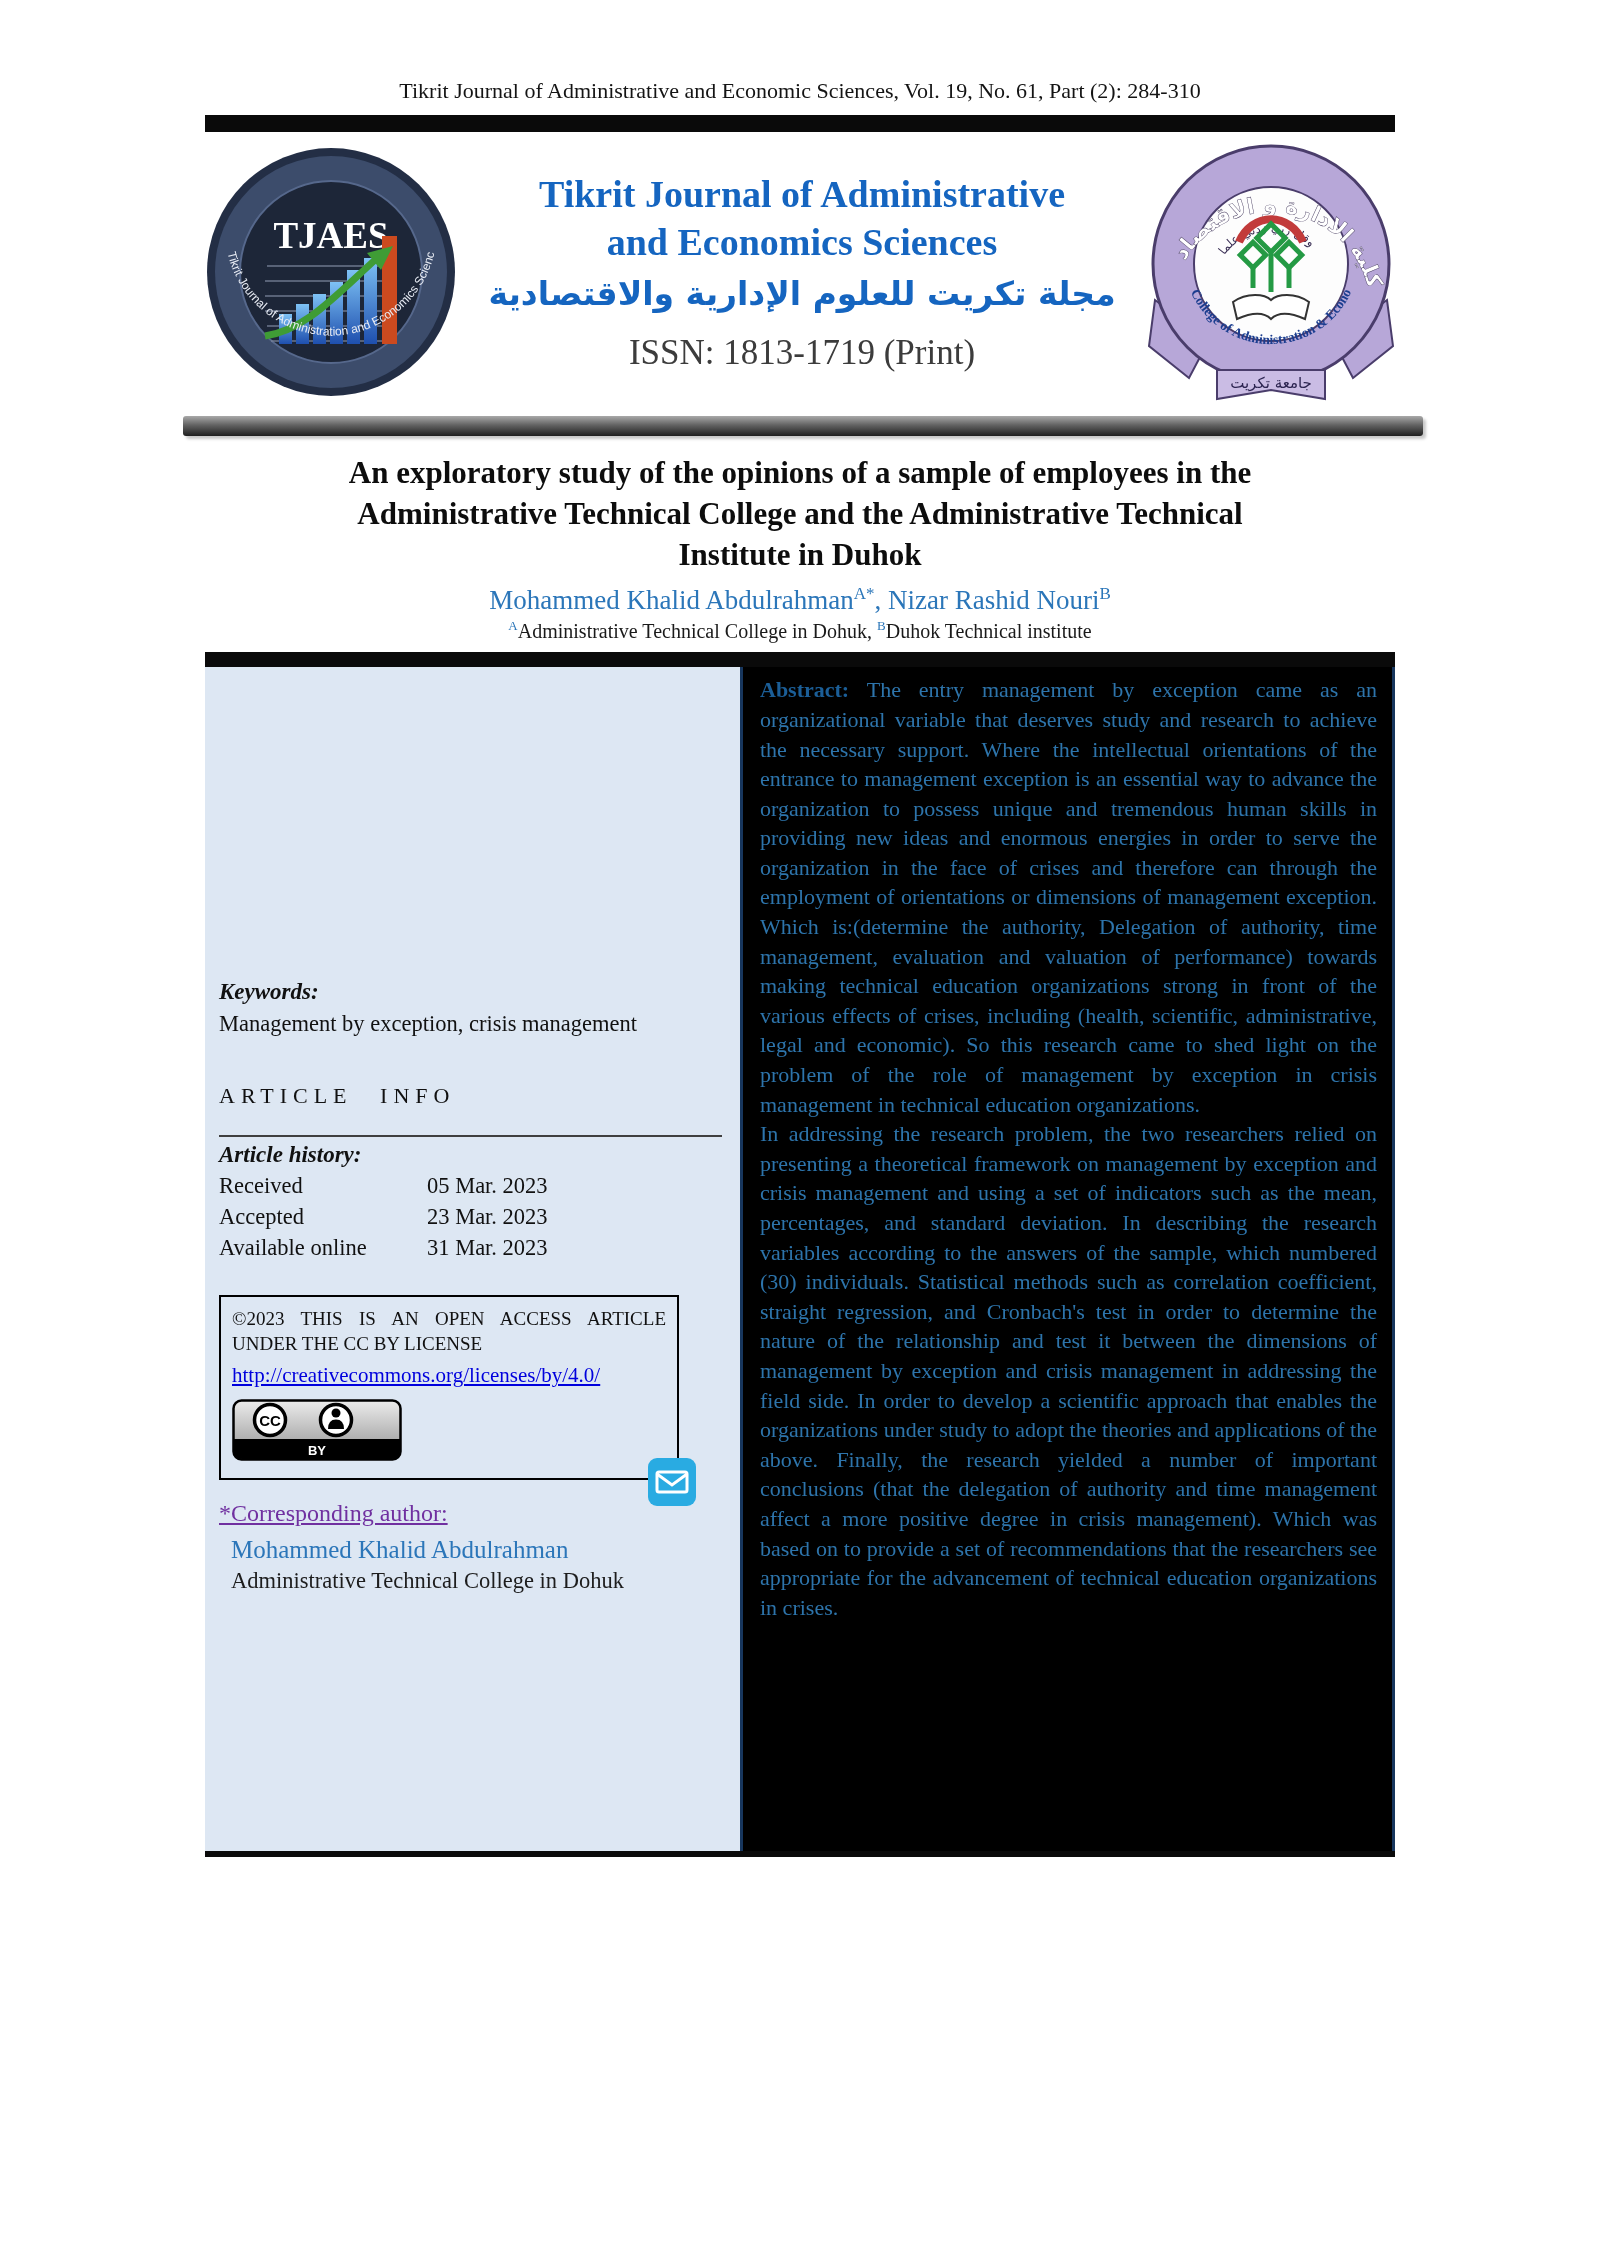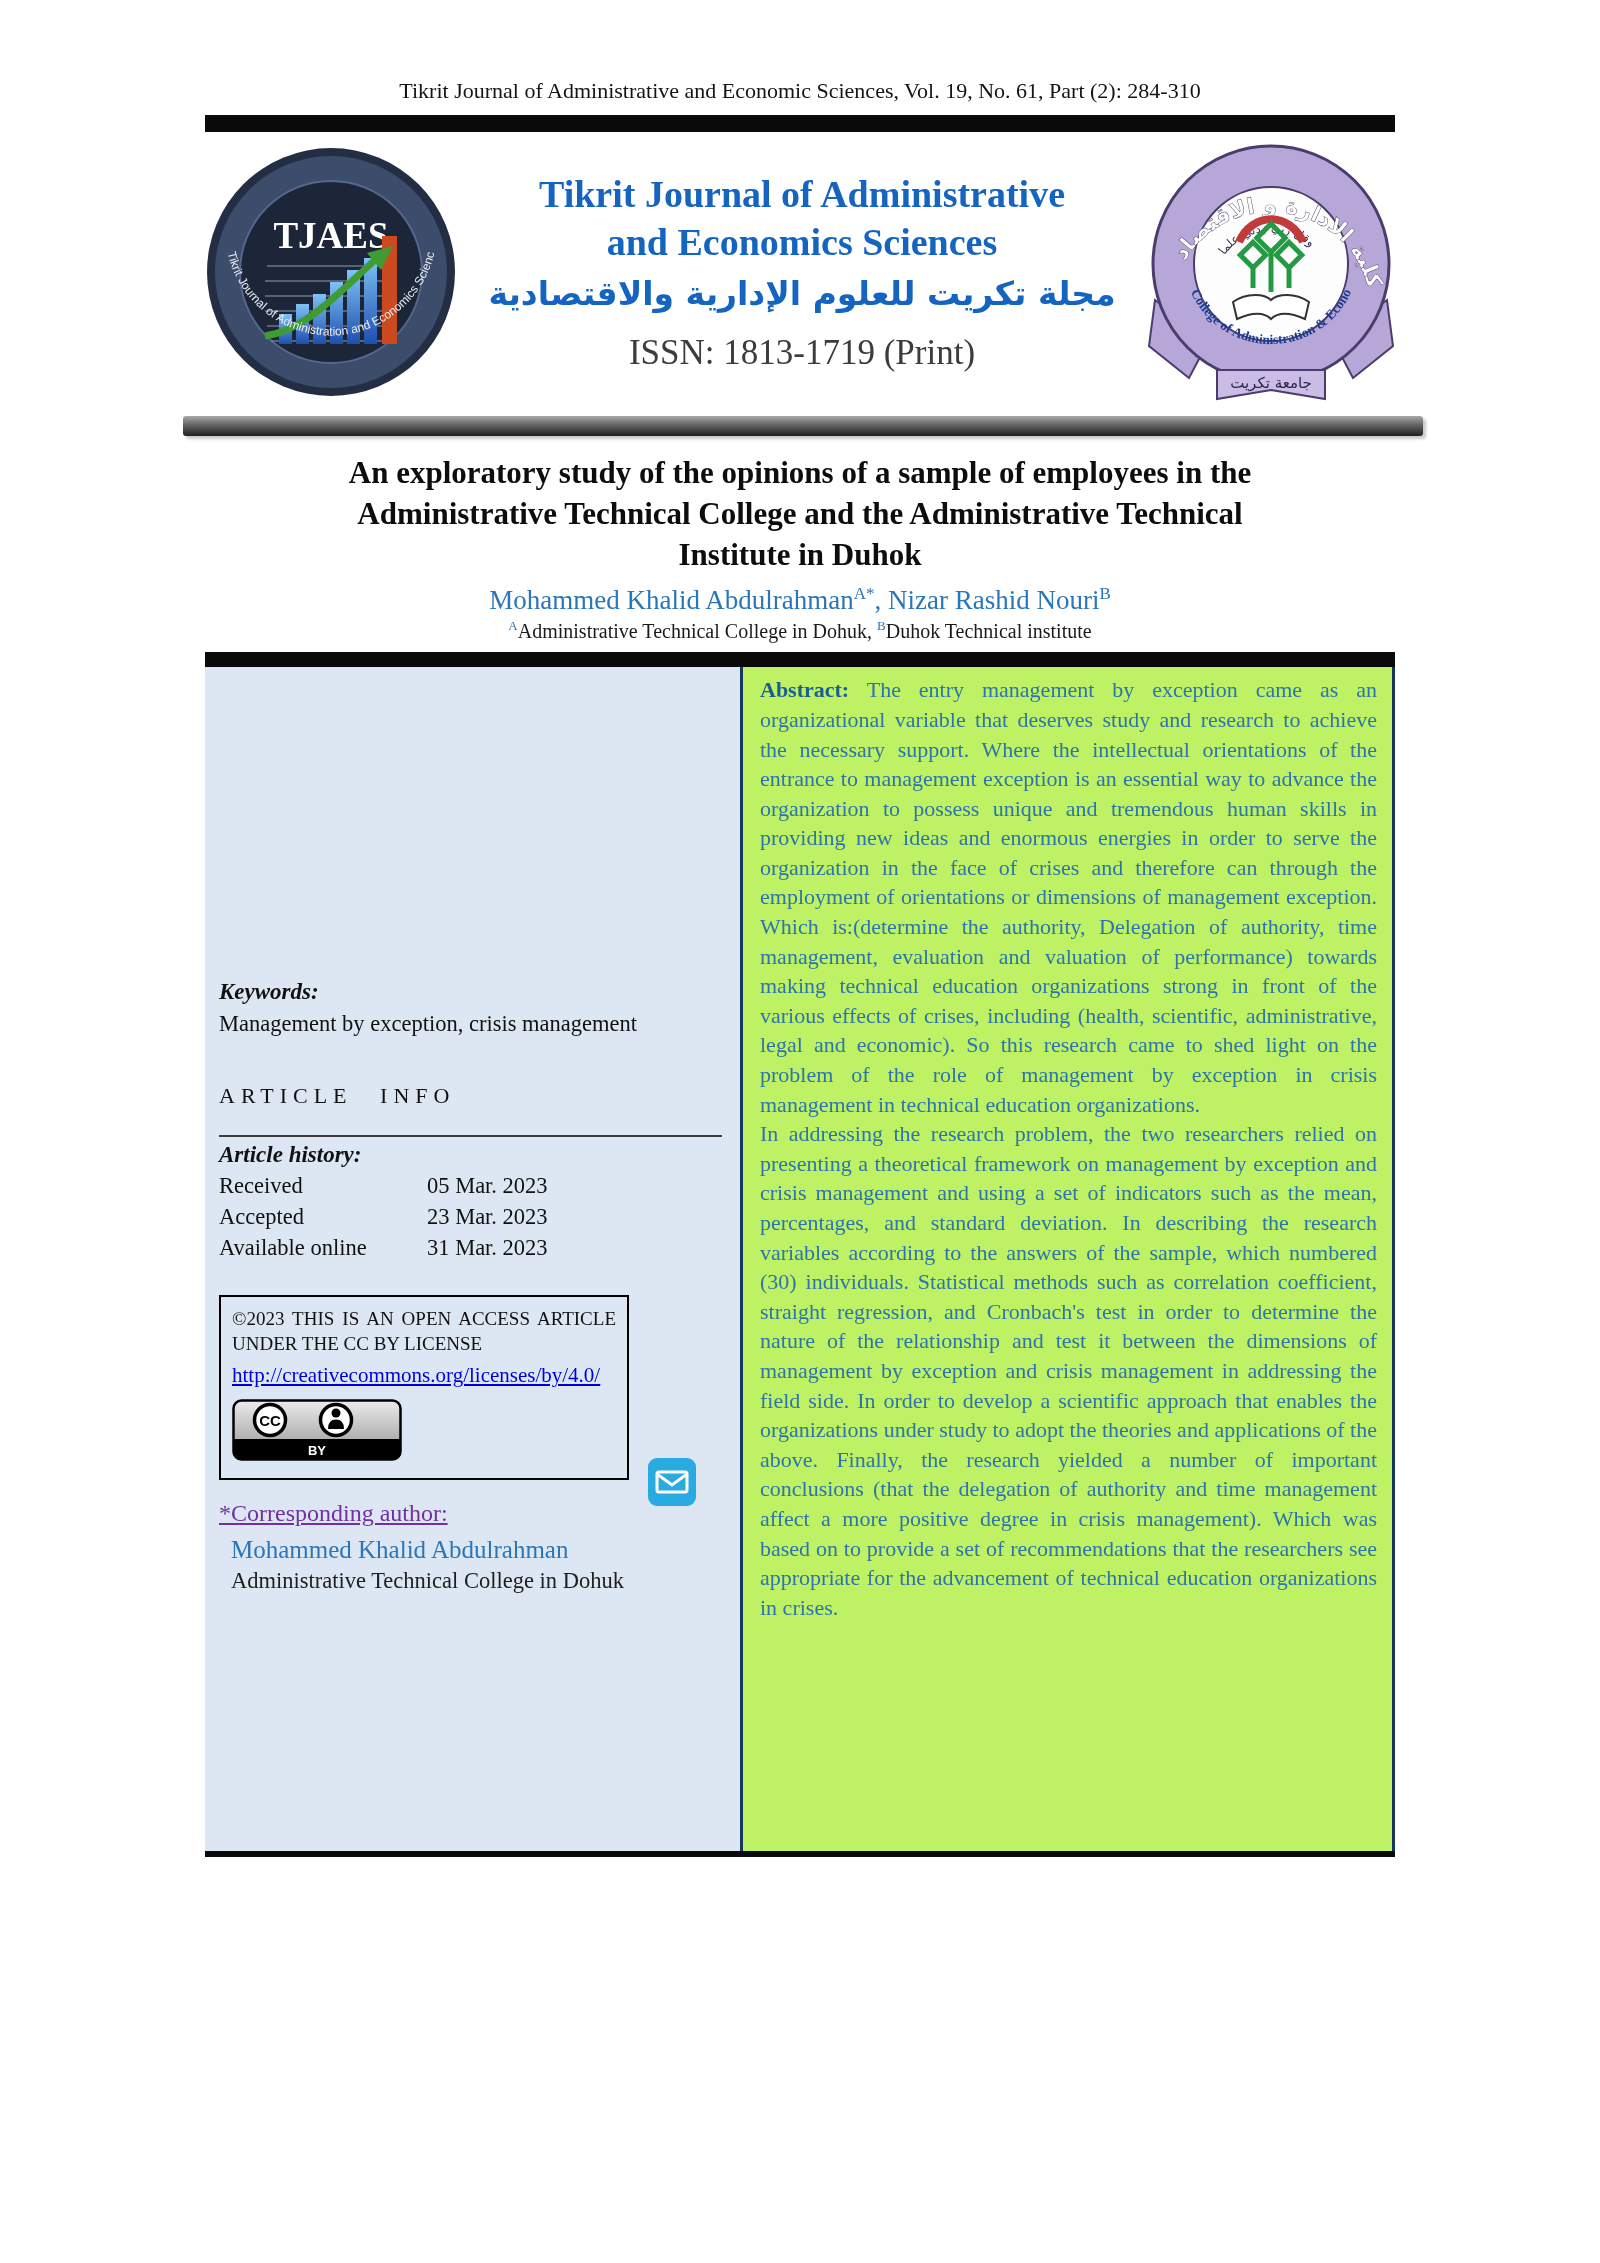--- a/index.html
+++ b/index.html
@@ -31,33 +31,33 @@
   .paper-title { margin-top:16px; text-align:center; font-size:31px; font-weight:bold;
     line-height:1.33; color:#0d0d0d; }
   .authors { margin-top:8px; text-align:center; font-size:27px; color:#2b76b9; }
   .authors sup { font-size:17px; }
   .affiliations { margin-top:2px; text-align:center; font-size:20px; color:#1a1a1a; }
   .affiliations sup { font-size:13px; color:#2b76b9; }
 
   .columns { display:flex; margin-top:10px; min-height:1205px;
     border-top:15px solid #0a0a0a; border-bottom:6px solid #0a0a0a; }
   .left-col { width:535px; background:#dde7f3; padding:14px 18px 20px 14px; position:relative; }
-  .abstract-box { flex:1; background:#bef264; border-left:3px solid #17365d;
+  .abstract-box { flex:1; background:#000000; border-left:3px solid #17365d;
     border-right:3px solid #17365d; padding:8px 15px 10px 17px; }
 
   .kw-block { margin-top:298px; }
   .kw-label { font-size:23px; font-weight:bold; font-style:italic; }
   .kw-text { font-size:22.5px; margin-top:6px; }
   .article-info { margin-top:46px; font-size:22px; letter-spacing:6px; word-spacing:16px; }
   .rule { border:none; border-top:2.5px solid #3f3f3f; margin-top:26px; }
   .hist-label { margin-top:5px; font-size:23px; font-weight:bold; font-style:italic; }
   .hist-row { font-size:22.5px; margin-top:5px; }
   .hist-row .hl { display:inline-block; width:208px; }
 
-  .license-box { margin-top:34px; border:2.5px solid #000; width:410px;
+  .license-box { margin-top:34px; border:2.5px solid #000; width:460px;
     padding:9px 11px 11px; font-size:19px; line-height:1.32; text-align:justify; }
   .license-box a { display:block; font-size:21px; color:#0000dd; text-decoration:underline;
     margin-top:6px; text-align:left; }
   .cc-badge { margin-top:9px; }
 
   .corr-block { margin-top:20px; position:relative; }
   .corr-label { font-size:24px; color:#7030a0; text-decoration:underline; }
   .corr-name { font-size:25px; color:#2b76b9; margin-top:9px; padding-left:12px; }
   .corr-affil { font-size:22.5px; color:#1d1d1d; margin-top:4px; padding-left:12px; }
   .mail-icon { position:absolute; right:26px; top:-42px; }

